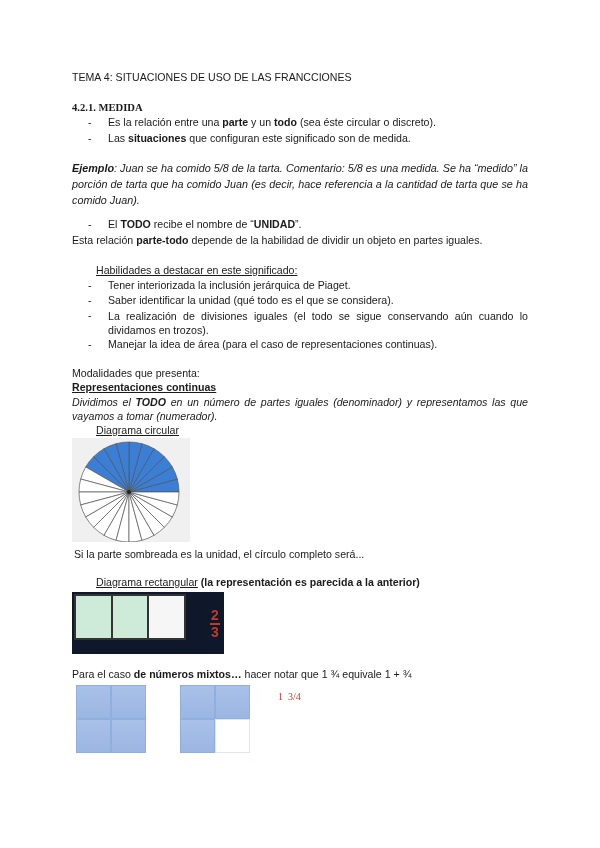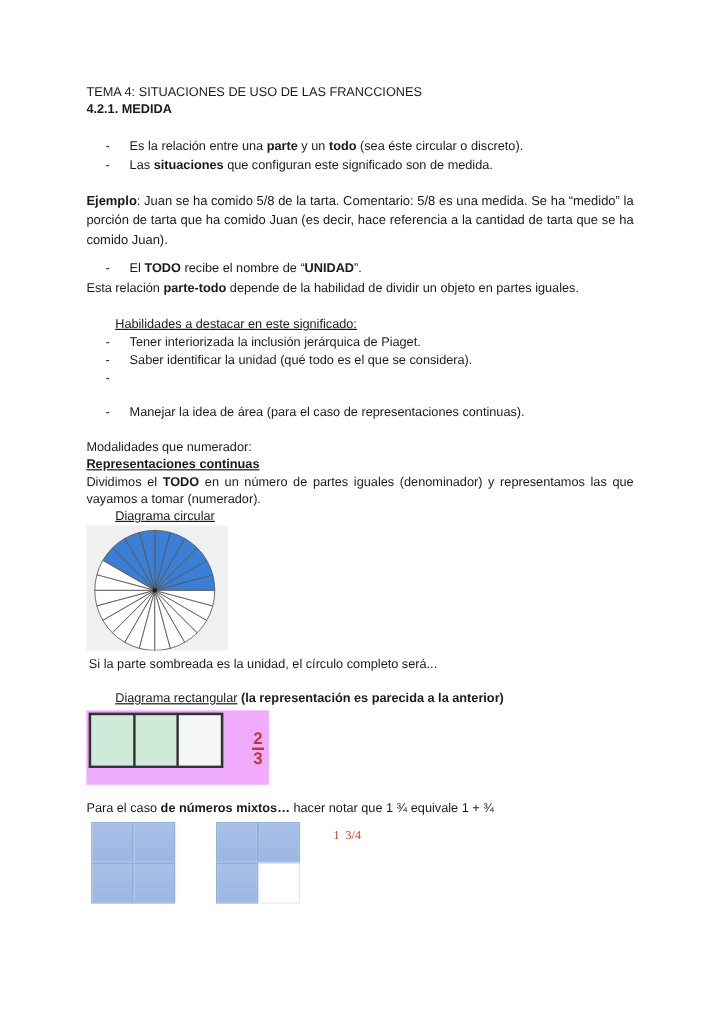--- a/index.html
+++ b/index.html
@@ -1,43 +1,43 @@
 <!DOCTYPE html>
 <html><head>
   <meta charset="utf-8">
   <style>
     html, body { margin: 0; padding: 0; background: #ffffff; }
     body { width: 600px; height: 848px; position: relative; overflow: hidden;
       font-family: "Liberation Sans", sans-serif; font-size: 10.6px; color: #1a1a1a; }
     .page { position: absolute; left: 72px; top: 0; width: 456px; }
     .line { position: absolute; left: 0; white-space: nowrap; line-height: 13px; }
-    .just { white-space: normal; text-align: justify; text-align-last: left; width: 456px; }
+    .just { white-space: normal; text-align: justify; text-align-last: left; width: 456px; font-style: italic; }
     .bullet { position: absolute; left: 16px; width: 10px; }
     .btext { position: absolute; left: 36px; white-space: nowrap; }
     .btext.wrap { white-space: normal; width: 420px; text-align: justify; }
     b { font-weight: bold; }
     .u { text-decoration: underline; padding-left: 24px; }
     .bi { font-weight: bold; text-decoration: underline; }
     .fig { position: absolute; }
     .circle-bg { background: #f0f0f0; }
-    .rect-bg { background: #f0abfc; }
+    .rect-bg { background: #0f172a; }
     .frac { position: absolute; color: #c0392b; font-family: "Liberation Sans", sans-serif; font-weight: bold; font-size: 14px; text-align: center; width: 16px; line-height: 15px; }
     .frac .bar { display: block; height: 2px; background: #c0392b; width: 10px; margin: 0 auto; }
     .mixed-label { position: absolute; color: #c0392b; font-family: "Liberation Serif", serif; font-size: 10px; }
     .sq { position: absolute; background: linear-gradient(#a9c1e8, #9bb6e2); border: 1px solid #8fb0dd; box-sizing: border-box; }
     .sq.empty { background: #ffffff; border: 1px solid #dfe6f2; }
   </style>
 </head>
 <body>
 
 <div class="page">
 
   <div class="line" style="top:71px;">TEMA 4: SITUACIONES DE USO DE LAS FRANCCIONES</div>
 
-  <div class="line" style="top:85px;font-weight:bold;">4.2.1. MEDIDA</div>
+  <div class="line" style="top:101px;font-weight:bold;font-family:Liberation Serif, serif;">4.2.1. MEDIDA</div>
 
   <div class="line" style="top:116px;width:456px;">
     <span class="bullet">-</span>
     <span class="btext"><span>Es la relación entre una </span><b>parte</b><span> y un </span><b>todo</b><span> (sea éste circular o discreto).</span></span>
   </div>
   <div class="line" style="top:132px;width:456px;">
     <span class="bullet">-</span>
     <span class="btext"><span>Las </span><b>situaciones</b><span> que configuran este significado son de medida.</span></span>
   </div>
 
@@ -53,27 +53,28 @@
   <div class="line" style="top:279px;width:456px;">
     <span class="bullet">-</span>
     <span class="btext">Tener interiorizada la inclusión jerárquica de Piaget.</span>
   </div>
   <div class="line" style="top:294px;width:456px;">
     <span class="bullet">-</span>
     <span class="btext">Saber identificar la unidad (qué todo es el que se considera).</span>
   </div>
   <div class="line" style="top:309px;width:456px;height:30px;">
     <span class="bullet">-</span>
+    <span class="btext wrap" style="line-height:14px;">La realización de divisiones iguales (el todo se sigue conservando aún cuando lo dividamos en trozos).</span>
   </div>
   <div class="line" style="top:338px;width:456px;">
     <span class="bullet">-</span>
     <span class="btext">Manejar la idea de área (para el caso de representaciones continuas).</span>
   </div>
 
-  <div class="line" style="top:367px;">Modalidades que numerador:</div>
+  <div class="line" style="top:367px;">Modalidades que presenta:</div>
   <div class="line bi" style="top:381px;">Representaciones continuas</div>
   <div class="line just" style="top:395px;line-height:14px;"><span>Dividimos el </span><b>TODO</b><span> en un número de partes iguales (denominador) y representamos las que vayamos a tomar (numerador).</span></div>
   <div class="line u" style="top:424px;">Diagrama circular</div>
 </div>
 
 <div class="fig circle-bg" style="left:72px;top:438px;width:118px;height:104px;">
   <svg id="circle-svg" width="118" height="104">
       <path d="M57,54 L107,54 A50,50 0 0 0 105.29629131445341,41.059047744873965 Z" fill="#3a7fd5" stroke="#555" stroke-width="0.7"></path>
       <path d="M57,54 L105.29629131445341,41.059047744873965 A50,50 0 0 0 100.30127018922194,29.000000000000004 Z" fill="#3a7fd5" stroke="#555" stroke-width="0.7"></path>
       <path d="M57,54 L100.30127018922194,29.000000000000004 A50,50 0 0 0 92.35533905932738,18.64466094067263 Z" fill="#3a7fd5" stroke="#555" stroke-width="0.7"></path>

